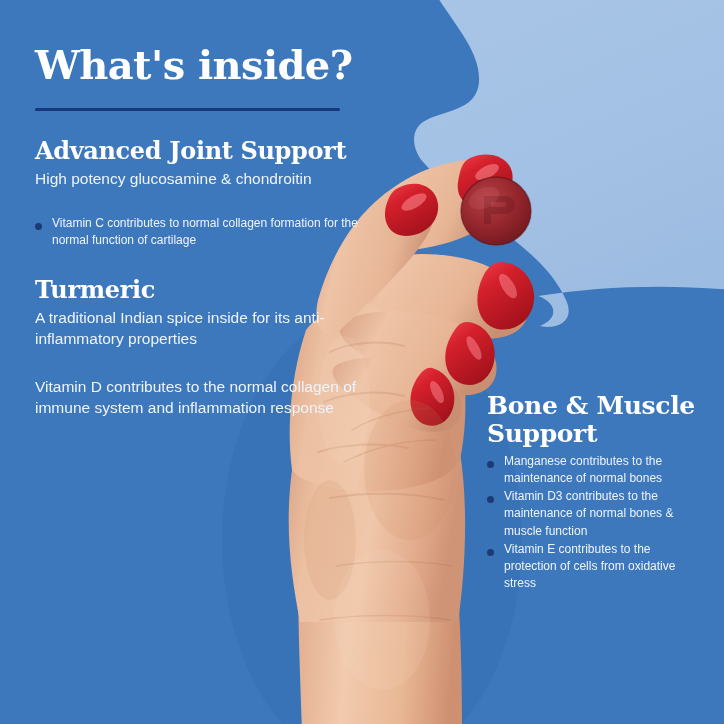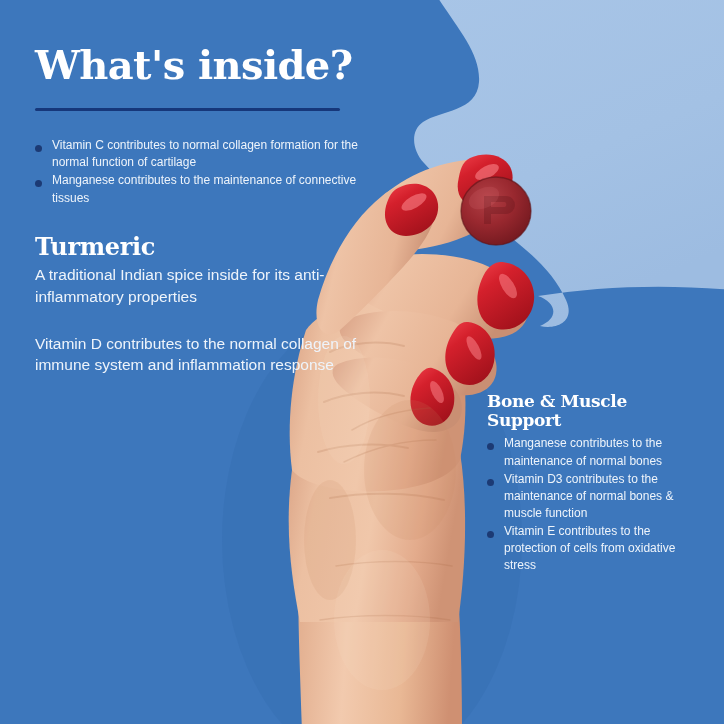--- a/index.html
+++ b/index.html
@@ -93,21 +93,21 @@
   ul.bullets li .dot {
     position: absolute;
     left: 0;
     top: 8px;
     width: 7px;
     height: 7px;
     border-radius: 50%;
     background: #1c3a74;
   }
 
-  #right-col .sec-head { font-size: 17px; line-height: 1.1; margin-bottom: 6px; }
+  #right-col .sec-head { font-size: 25px; line-height: 1.1; margin-bottom: 6px; }
   #right-col ul.bullets li { line-height: 1.43; }
 </style>
 </head>
 <body>
 
 <div id="page">
 
   <svg id="art" viewBox="0 0 724 724">
     <defs>
       <linearGradient id="skinGrad" x1="0" y1="0" x2="1" y2="0.2">
@@ -287,30 +287,30 @@
 
       <rect x="0" y="0" width="724" height="724" fill="none"></rect>
     </g>
   </svg>
 
   <div id="left-col" class="col">
 
     <h1 class="page-title">What's inside?</h1>
     <div class="divider"></div>
 
+    <div class="section">
+      <h2 class="sec-head">Advanced Joint Support</h2>
+      <p class="sec-sub">High potency glucosamine &amp; chondroitin</p>
+    </div>
 
     <div class="section">
       <ul class="bullets">
         <li>
           <span class="dot"></span>
           <span>Vitamin C contributes to normal collagen formation for the normal function of cartilage</span>
-        </li>
-        <li>
-          <span class="dot"></span>
-          <span>Manganese contributes to the maintenance of connective tissues</span>
         </li>
       </ul>
     </div>
 
     <div class="section">
       <h2 class="sec-head">Turmeric</h2>
       <p class="sec-sub">A traditional Indian spice inside for its anti-inflammatory properties</p>
     </div>
 
     <div class="section">

